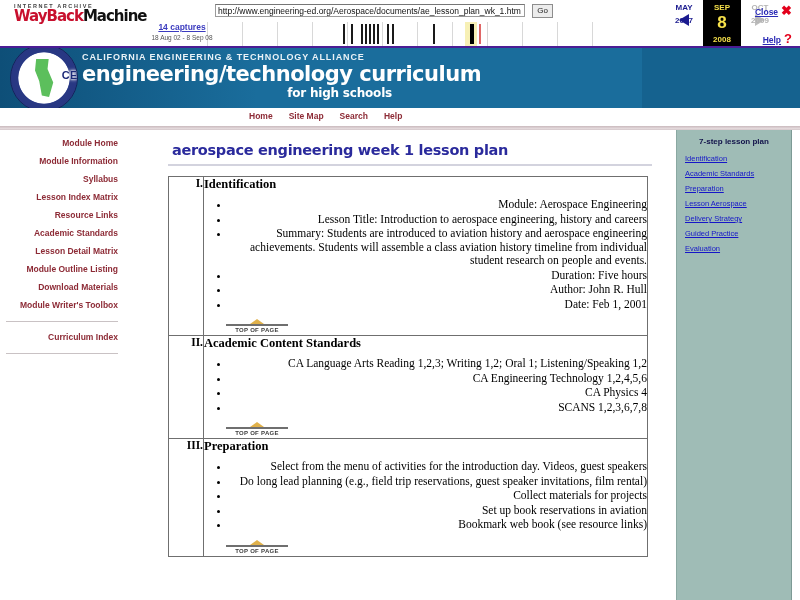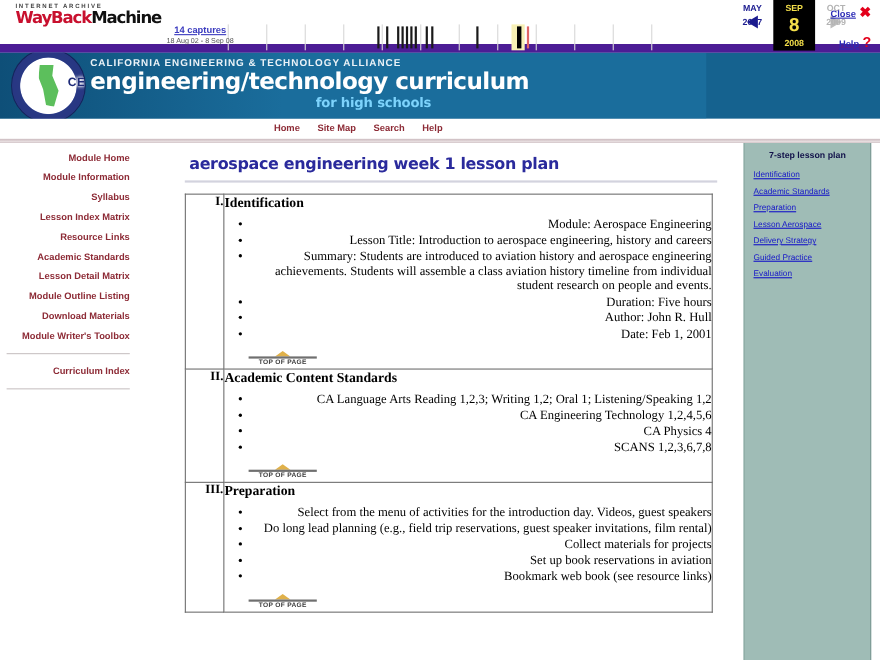--- a/index.html
+++ b/index.html
@@ -6,21 +6,21 @@
   body{
     width:800px;height:600px;overflow:hidden;
     background:#ffffff;
     font-family:"Liberation Serif",serif;
     font-size:12px;color:#000;
   }
 
   
   #wb{
     position:relative;width:800px;height:48px;
-    background:#ffffff;border-bottom:8px solid #4c1d95;
+    background:#ffffff;border-bottom:2px solid #4c1d95;
     box-sizing:border-box;
     font-family:"Liberation Sans",sans-serif;
   }
   #wb-logo{position:absolute;left:14px;top:3px;width:120px;}
   .ia-kicker{
     font-size:5.5px;letter-spacing:1.6px;color:#444;
     font-weight:bold;white-space:nowrap;
   }
   .wm-word{margin-top:1px;line-height:12px;white-space:nowrap;}
   .wm-word span{
@@ -138,21 +138,21 @@
     font-size:9px;letter-spacing:.9px;color:#eaf2f7;line-height:12px;
     white-space:nowrap;
   }
   .curtitle{
     font-family:"DejaVu Sans",sans-serif;font-weight:bold;
     font-size:21px;color:#ffffff;line-height:23px;letter-spacing:-.5px;
     white-space:nowrap;
   }
   .forhigh{
     font-family:"DejaVu Sans",sans-serif;font-weight:bold;
-    font-size:12px;color:#7dd3fc;line-height:14px;text-align:right;
+    font-size:12px;color:#ffffff;line-height:14px;text-align:right;
     width:310px;letter-spacing:-.2px;
   }
   #topnav{
     position:relative;width:800px;height:18px;background:#fff;
     text-align:left;padding-left:249px;box-sizing:border-box;
   }
   #topnav a{
     font-family:"Liberation Sans",sans-serif;font-weight:bold;font-size:8.5px;
     color:#8d2b36;text-decoration:none;margin-right:16px;
     line-height:16px;display:inline-block;cursor:pointer;
@@ -279,20 +279,24 @@
     <div class="tick sel-bg" style="left:328px;"></div>
     <div class="tick sel" style="left:333px;"></div>
     <div class="tick red" style="left:342px;"></div>
   </div>
 
   <div id="wb-captures">
     <span class="cap-link">14 captures</span>
     <span class="cap-range">18 Aug 02 - 8 Sep 08</span>
   </div>
 
+  <div id="wb-urlwrap">
+    <input id="wb-url" type="text" value="http://www.engineering-ed.org/Aerospace/documents/ae_lesson_plan_wk_1.htm" style="">
+    <button id="wb-go">Go</button>
+  </div>
 
   <div id="wb-dates">
     <div class="dcol prev">
       <div class="mon">MAY</div>
       <div class="tri-l"></div>
       <div class="yr">2007</div>
     </div>
     <div class="dcol cur">
       <div class="mon">SEP</div>
       <div class="daynum">8</div>

